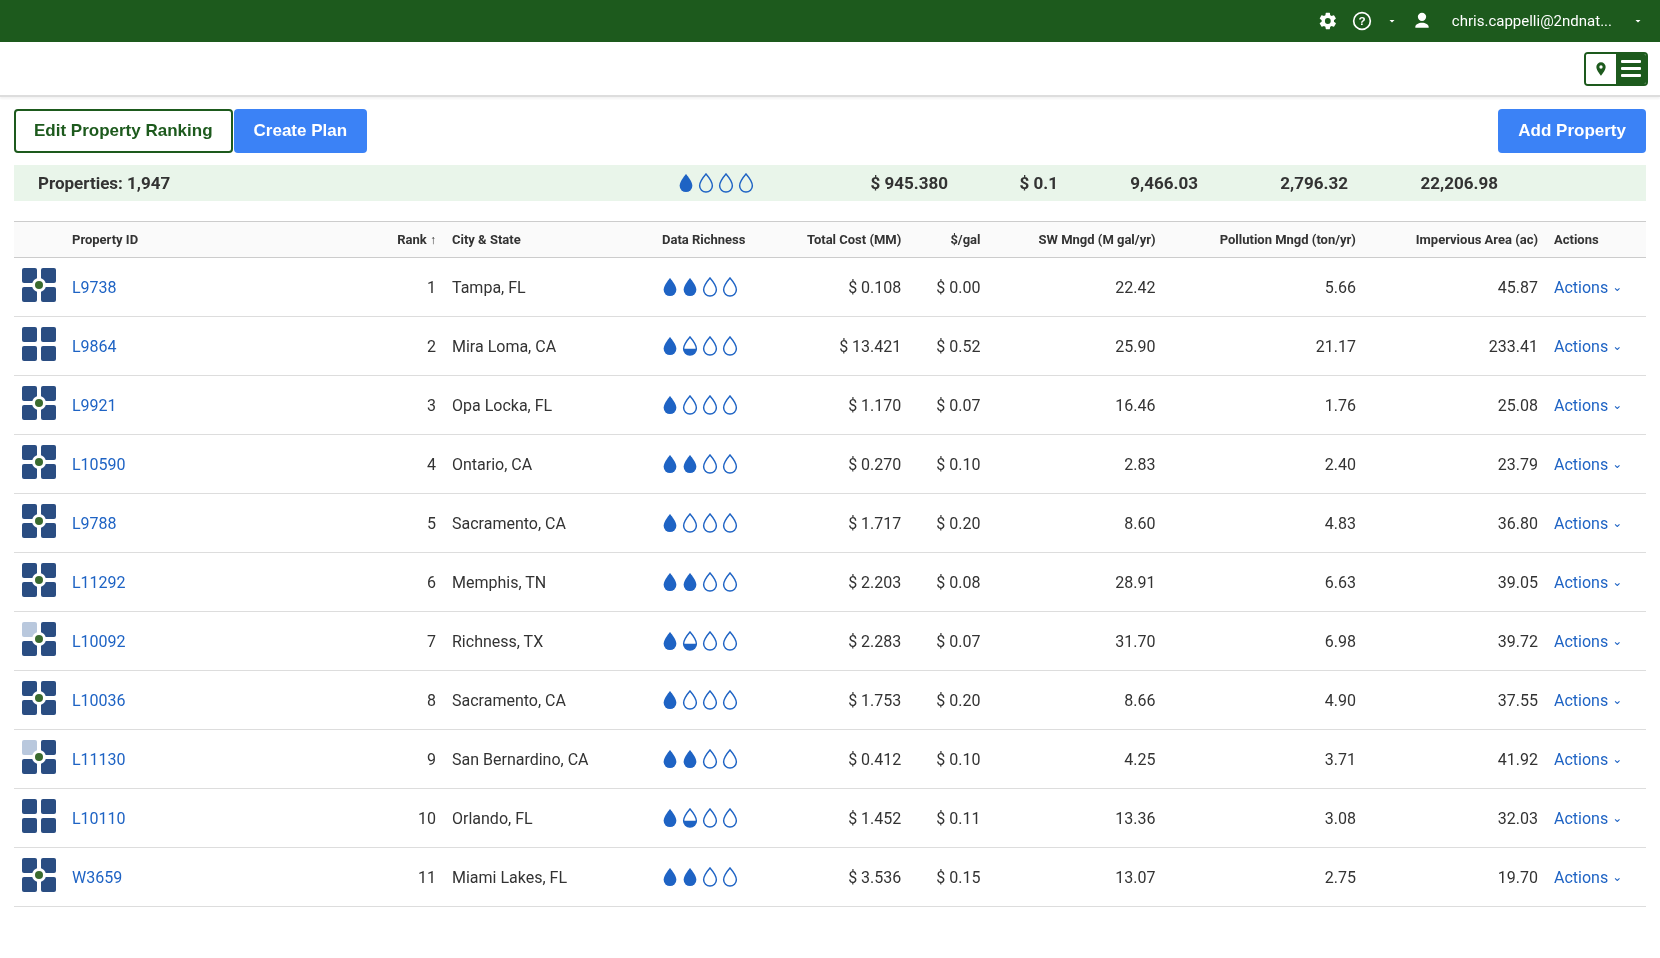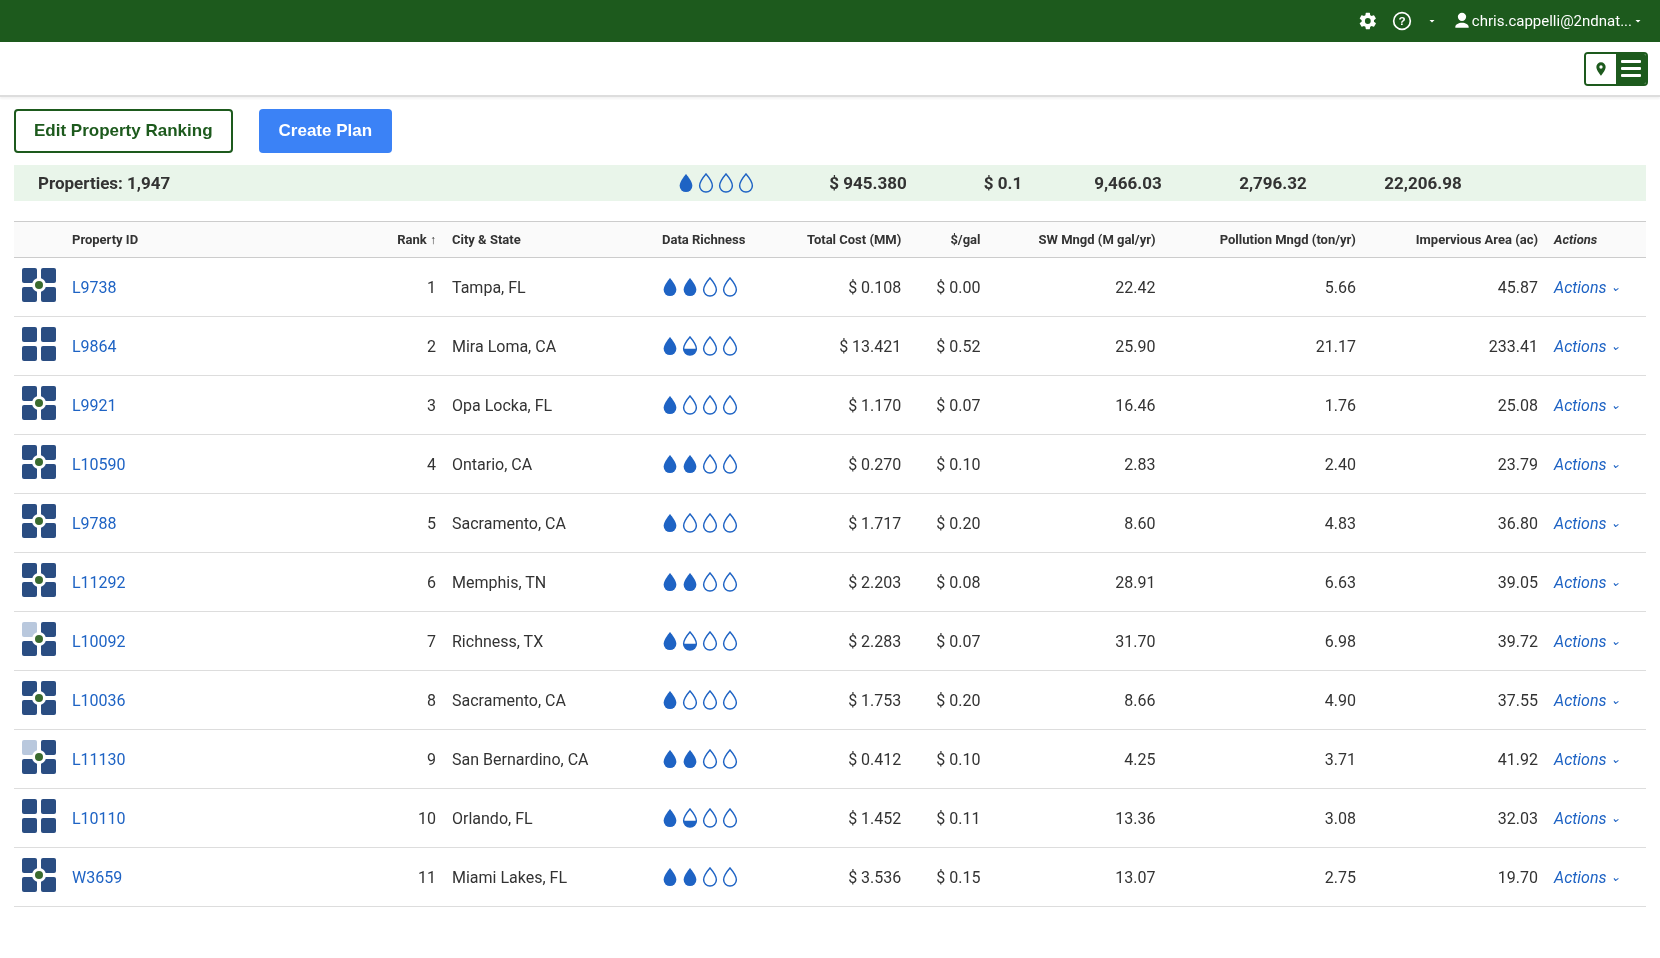--- a/index.html
+++ b/index.html
@@ -1,38 +1,38 @@
 <!DOCTYPE html>
 <html><head>
 <meta charset="utf-8">
 <style>
   * { box-sizing: border-box; margin: 0; padding: 0; }
   body { font-family: -apple-system, "Segoe UI", Roboto, Helvetica, Arial, sans-serif; color:#333; font-size:14px; background:#fff; }
   
   .topbar { background:#1d5a1d; height:42px; display:flex; justify-content:flex-end; align-items:center; padding:0 16px; color:#fff; gap:14px; }
   .topbar .icon { fill:#fff; display:inline-flex; align-items:center; cursor:pointer; }
-  .user-block { display:flex; align-items:center; gap:0; cursor:pointer; }
+  .user-block { display:flex; align-items:center; gap:20px; cursor:pointer; }
   .user-email { font-size:15px; max-width:180px; white-space:nowrap; overflow:hidden; text-overflow:ellipsis; }
 
   .subbar { height:55px; border-bottom:2px solid #ddd; box-shadow:0 2px 2px rgba(0,0,0,0.05); display:flex; justify-content:flex-end; align-items:center; padding:0 12px; }
   .pin-menu { display:flex; border:2px solid #1d5a1d; border-radius:4px; overflow:hidden; }
   .pin-menu .seg { width:30px; height:30px; display:flex; align-items:center; justify-content:center; cursor:pointer; }
   .pin-menu .seg.left { background:#fff; }
   .pin-menu .seg.right { background:#1d5a1d; }
 
   .content { padding:12px 14px 0 14px; }
-  .action-row { display:flex; align-items:center; gap:26px; margin-bottom:12px; }
+  .action-row { display:flex; align-items:center; gap:1px; margin-bottom:12px; }
   .btn { font-size:17px; font-weight:700; padding:10px 18px; border-radius:4px; cursor:pointer; border:2px solid transparent; }
   .btn-outline { background:#fff; border-color:#1d5a1d; color:#1d5a1d; }
   .btn-solid { background:#3b82f6; color:#fff; }
   .spacer { flex:1; }
   
   .summary { background:#e9f5ea; padding:8px 24px; display:grid; grid-template-columns: 640px 110px 160px 110px 140px 150px 150px; align-items:center; font-weight:700; font-size:17px; }
   .summary .label { font-size:17px; }
-  .summary .val { text-align:center; }
+  .summary .val { text-align:right; }
   .summary .drops-cell { text-align:left; padding-left:0; }
 
   .table-wrap { margin-top:16px; }
   table { width:100%; border-collapse:collapse;margin-top:20px; }
   thead th { text-align:left; font-size:13px; font-weight:700; color:#333; padding:10px 8px; border-top:1px solid #ccc; border-bottom:1px solid #ccc; background:#fafafa; vertical-align:middle; }
   thead th.right { text-align:right; }
   tbody td { padding:10px 8px; border-bottom:1px solid #ddd; font-size:16px; vertical-align:middle; }
   tbody td.right { text-align:right; }
   .prop-link { color:#1e63c4; text-decoration:none; }
   .actions-link { color:#1e63c4; text-decoration:none; display:inline-flex; align-items:center; gap:4px; cursor:pointer; }
@@ -51,21 +51,21 @@
   .row-icon .sq.br { bottom:0; right:0; }
   .row-icon.light .sq.tl { background:#b9c8dd; }
   .row-icon .dot { position:absolute; top:50%; left:50%; width:14px; height:14px; margin:-7px 0 0 -7px; background:#fff; border-radius:50%; display:flex; align-items:center; justify-content:center; }
   .row-icon .dot .d2 { width:8px; height:8px; border-radius:50%; background:#3a6b2f; }
   
   th.col-icon, td.col-icon { width:50px; }
   th.col-prop, td.col-prop { width:300px; }
   th.col-rank, td.col-rank { width:80px; text-align:right; }
   th.col-city, td.col-city { width:210px; }
   th.col-drops, td.col-drops { width:110px; }
-  th.col-actions, td.col-actions { width:100px; text-align:left;font-style:italic; }
+  th.col-actions, td.col-actions { width:100px; text-align:left; }
   
   .hamburger-line { height:3px; width:20px; background:#fff; margin:2px 0; border-radius:1px; }
 </style>
 </head>
 <body>
 
 <div class="topbar">
   <span class="icon">
     <svg width="20" height="20" viewBox="0 0 24 24">
         <path fill="#fff" d="M19.14,12.94a7,7,0,0,0,.05-.94,7,7,0,0,0-.05-.94l2.11-1.65a.5.5,0,0,0,.12-.64l-2-3.46a.5.5,0,0,0-.61-.22l-2.49,1a7,7,0,0,0-1.63-.94l-.38-2.65A.5.5,0,0,0,13.77,2H9.77a.5.5,0,0,0-.49.42L8.9,5.07a7,7,0,0,0-1.63.94l-2.49-1a.5.5,0,0,0-.61.22l-2,3.46a.5.5,0,0,0,.12.64L4.4,11a7,7,0,0,0,0,1.88L2.29,14.53a.5.5,0,0,0-.12.64l2,3.46a.5.5,0,0,0,.61.22l2.49-1a7,7,0,0,0,1.63.94l.38,2.65a.5.5,0,0,0,.49.42h4a.5.5,0,0,0,.49-.42l.38-2.65a7,7,0,0,0,1.63-.94l2.49,1a.5.5,0,0,0,.61-.22l2-3.46a.5.5,0,0,0-.12-.64Zm-7.37,2.56A3.5,3.5,0,1,1,15.27,12,3.5,3.5,0,0,1,11.77,15.5Z"></path>
@@ -112,20 +112,21 @@
       </div>
     </div>
   </div>
 </div>
 
 <div class="content">
   <div class="action-row">
     <button class="btn btn-outline">Edit Property Ranking</button>
     <button class="btn btn-solid">Create Plan</button>
     <div class="spacer"></div>
+    <button class="btn btn-solid">Add Property</button>
   </div>
 
   <div class="summary">
     <div class="label">Properties: 1,947</div>
     <div class="drops-cell" id="summary-drops">
         <div class="drops">
           <span class="drop">
             <svg viewBox="0 0 16 22">
               <path d="M8 1 C8 1 1 9 1 14 A7 7 0 0 0 15 14 C15 9 8 1 8 1 Z" fill="#1e63c4"></path>
             </svg>

